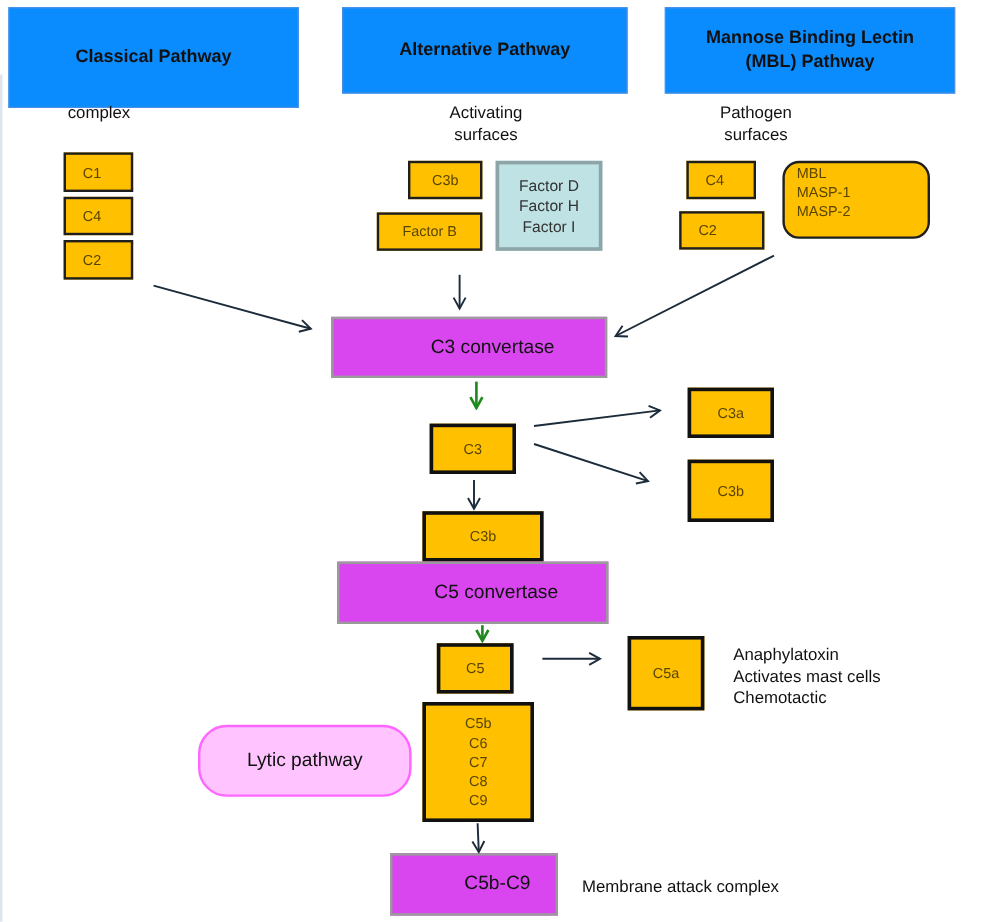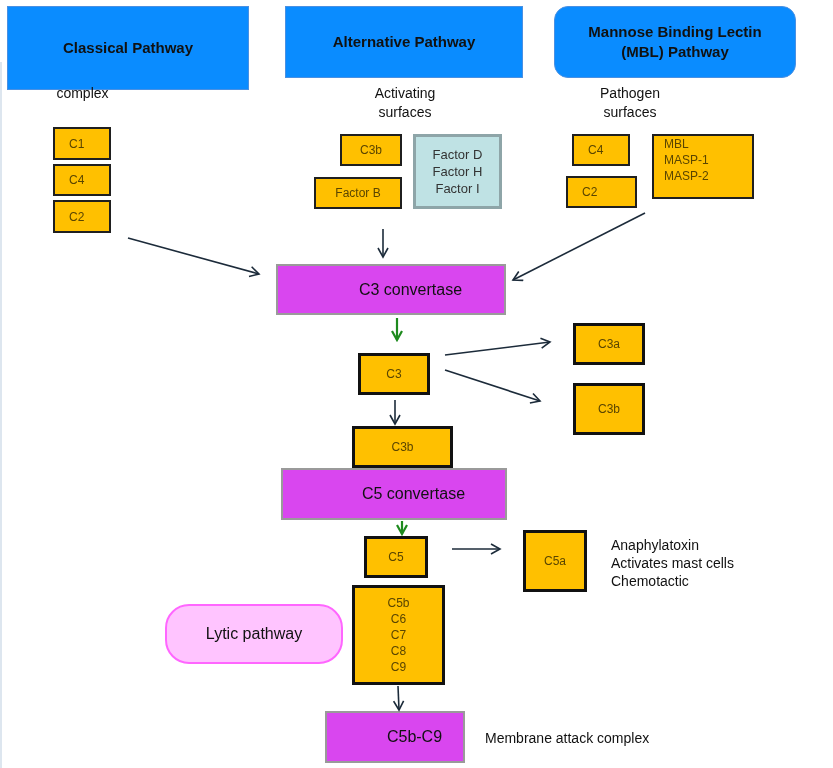--- a/index.html
+++ b/index.html
@@ -44,21 +44,21 @@
   .note { position: absolute; font-size: 14px; color: #111; line-height: 18px; }
   svg.arrows { position: absolute; left: 0; top: 0; }
 </style>
 </head>
 <body>
 
 <div class="left-rule"></div>
 
 <div class="header" style="left:7px;top:6px;width:242px;height:84px;">Classical Pathway</div>
 <div class="header" style="left:285px;top:6px;width:238px;height:72px;">Alternative Pathway</div>
-<div class="header" style="left:554px;top:6px;width:242px;height:72px;flex-direction:column;border-radius:14px;">
+<div class="header" style="left:554px;top:6px;width:242px;height:72px;flex-direction:column;">
   <span>Mannose Binding Lectin</span>
   <span>(MBL) Pathway</span>
 </div>
 
 <div class="caption" style="left:15px;top:84px;width:135px;">
   <div>complex</div>
 </div>
 <div class="caption" style="left:345px;top:84px;width:120px;">
   <div>Activating</div>
   <div>surfaces</div>
@@ -75,21 +75,21 @@
 <div class="box" style="left:340px;top:134px;width:62px;height:32px;">C3b</div>
 <div class="box" style="left:314px;top:177px;width:88px;height:32px;">Factor B</div>
 <div class="factorbox" style="left:413px;top:134px;width:89px;height:75px;">
   <span>Factor D</span>
   <span>Factor H</span>
   <span>Factor I</span>
 </div>
 
 <div class="box left" style="left:572px;top:134px;width:58px;height:32px;">C4</div>
 <div class="box left" style="left:566px;top:176px;width:71px;height:32px;">C2</div>
-<div class="box multi left" style="left:652px;top:134px;width:102px;height:65px;">
+<div class="box multi left" style="left:652px;top:134px;width:123px;height:65px;border-radius:14px;">
   <span>MBL</span>
   <span>MASP-1</span>
   <span>MASP-2</span>
 </div>
 
 <div class="conv" style="left:276px;top:264px;width:230px;height:51px;">C3 convertase</div>
 
 <div class="box thick" style="left:358px;top:353px;width:72px;height:42px;">C3</div>
 <div class="box thick" style="left:573px;top:323px;width:72px;height:42px;">C3a</div>
 <div class="box thick" style="left:573px;top:383px;width:72px;height:52px;">C3b</div>

